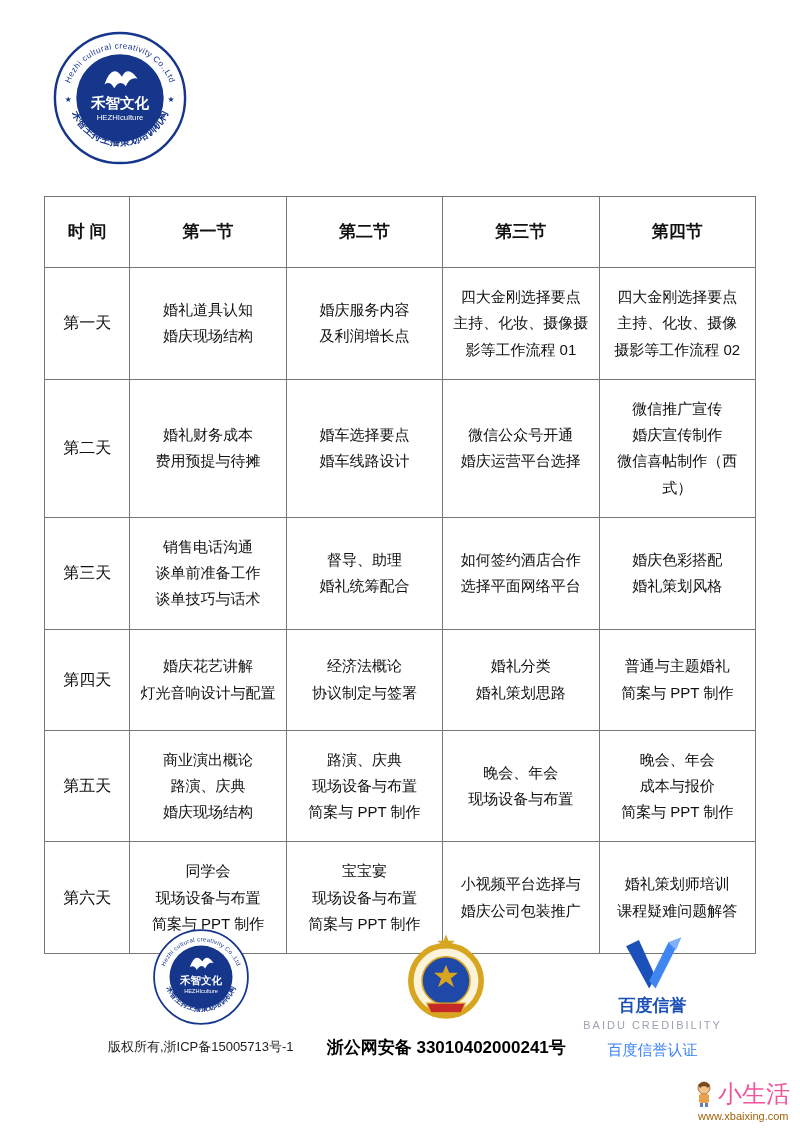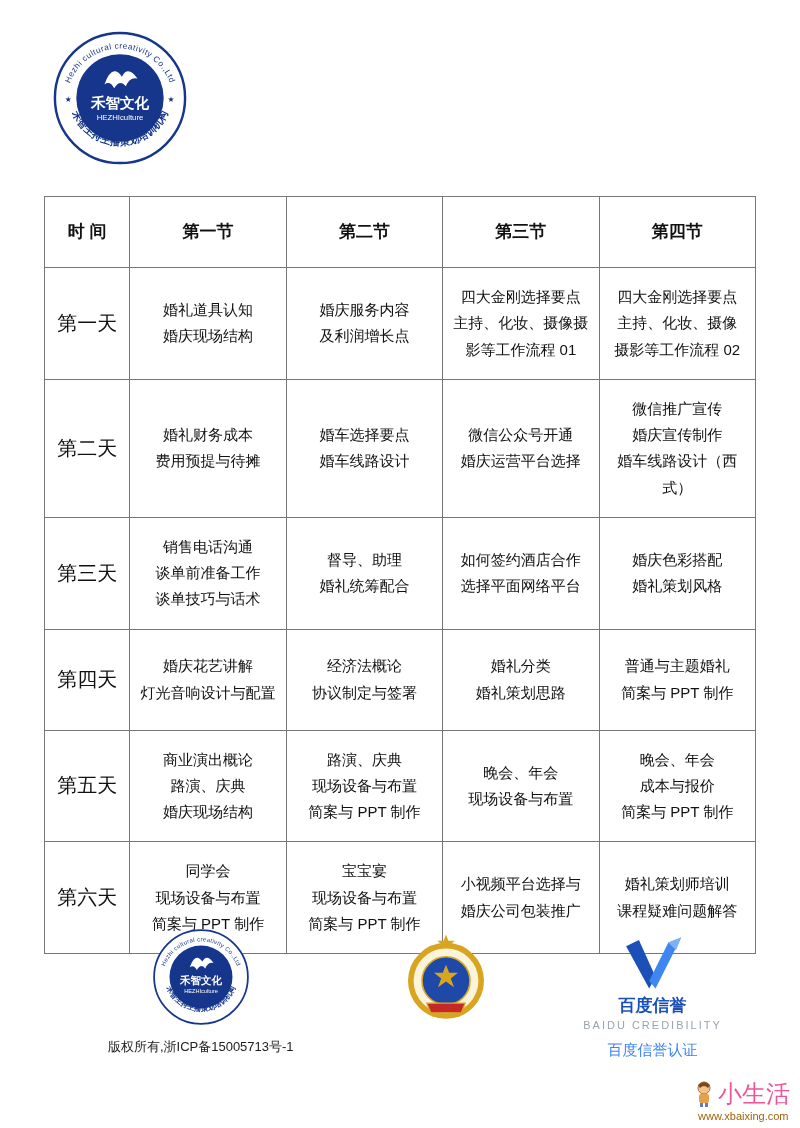--- a/index.html
+++ b/index.html
@@ -19,21 +19,21 @@
 
   
   .table-wrap{margin:24px 44px 0 44px;}
   table{width:100%;border-collapse:collapse;table-layout:fixed;}
   th,td{
     border:1px solid #777;text-align:center;vertical-align:middle;
     padding:16px 5px;line-height:1.75;color:#111;
   }
   th{font-size:17px;font-weight:bold;height:38px;white-space:pre;}
   td{font-size:15px;white-space:pre-line;height:68px;}
-  td.time-cell{font-size:20px;}
+  td.time-cell{font-size:16px;}
   .col-time{width:12%;}
   .col-session{width:22%;}
 
   
   .footer{
     position:absolute;top:928px;left:0;width:100%;box-sizing:border-box;
     display:flex;justify-content:space-between;align-items:flex-start;
     padding:0 64px 0 78px;
   }
   .footer-col{display:flex;flex-direction:column;align-items:center;}
@@ -121,21 +121,21 @@
         <tr>
           <td class="time-cell">第二天</td>
           <td>婚礼财务成本
 费用预提与待摊</td>
           <td>婚车选择要点
 婚车线路设计</td>
           <td>微信公众号开通
 婚庆运营平台选择</td>
           <td>微信推广宣传
 婚庆宣传制作
-婚车线路设计（西式）</td>
+微信喜帖制作（西式）</td>
         </tr>
         <tr>
           <td class="time-cell">第三天</td>
           <td>销售电话沟通
 谈单前准备工作
 谈单技巧与话术</td>
           <td>督导、助理
 婚礼统筹配合</td>
           <td>如何签约酒店合作
 选择平面网络平台</td>
@@ -206,20 +206,21 @@
     </div>
 
     <div class="footer-col center">
       <svg class="badge-icon" viewBox="0 0 120 120">
         <path d="M 60 8 L 63 16 L 71 16 L 65 21 L 67 29 L 60 24 L 53 29 L 55 21 L 49 16 L 57 16 Z" fill="#d8a520"></path>
         <circle cx="60" cy="66" r="44" fill="#fbf3da" stroke="#d8a520" stroke-width="7"></circle>
         <circle cx="60" cy="66" r="30" fill="#1f49a8" stroke="#d8a520" stroke-width="2"></circle>
         <path d="M 60 46 L 64 56 L 75 56 L 66 63 L 70 74 L 60 67 L 50 74 L 54 63 L 45 56 L 56 56 Z" fill="#d8a520"></path>
         <path d="M 36 94 L 84 94 L 79 106 L 41 106 Z" fill="#c62828" stroke="#d8a520" stroke-width="1.5"></path>
       </svg>
+      <div class="police-text">浙公网安备 33010402000241号</div>
     </div>
 
     <div class="footer-col right">
       <svg class="baidu-icon" viewBox="0 0 100 84">
         <path d="M 8 16 L 28 6 L 54 64 L 44 82 Z" fill="#1b50b8"></path>
         <path d="M 94 2 L 74 10 L 44 70 L 54 82 Z" fill="#3f86f2"></path>
         <path d="M 74 10 L 94 2 L 86 22 Z" fill="#7db0f7"></path>
       </svg>
       <div class="baidu-cn">百度信誉</div>
       <div class="baidu-en">BAIDU CREDIBILITY</div>

